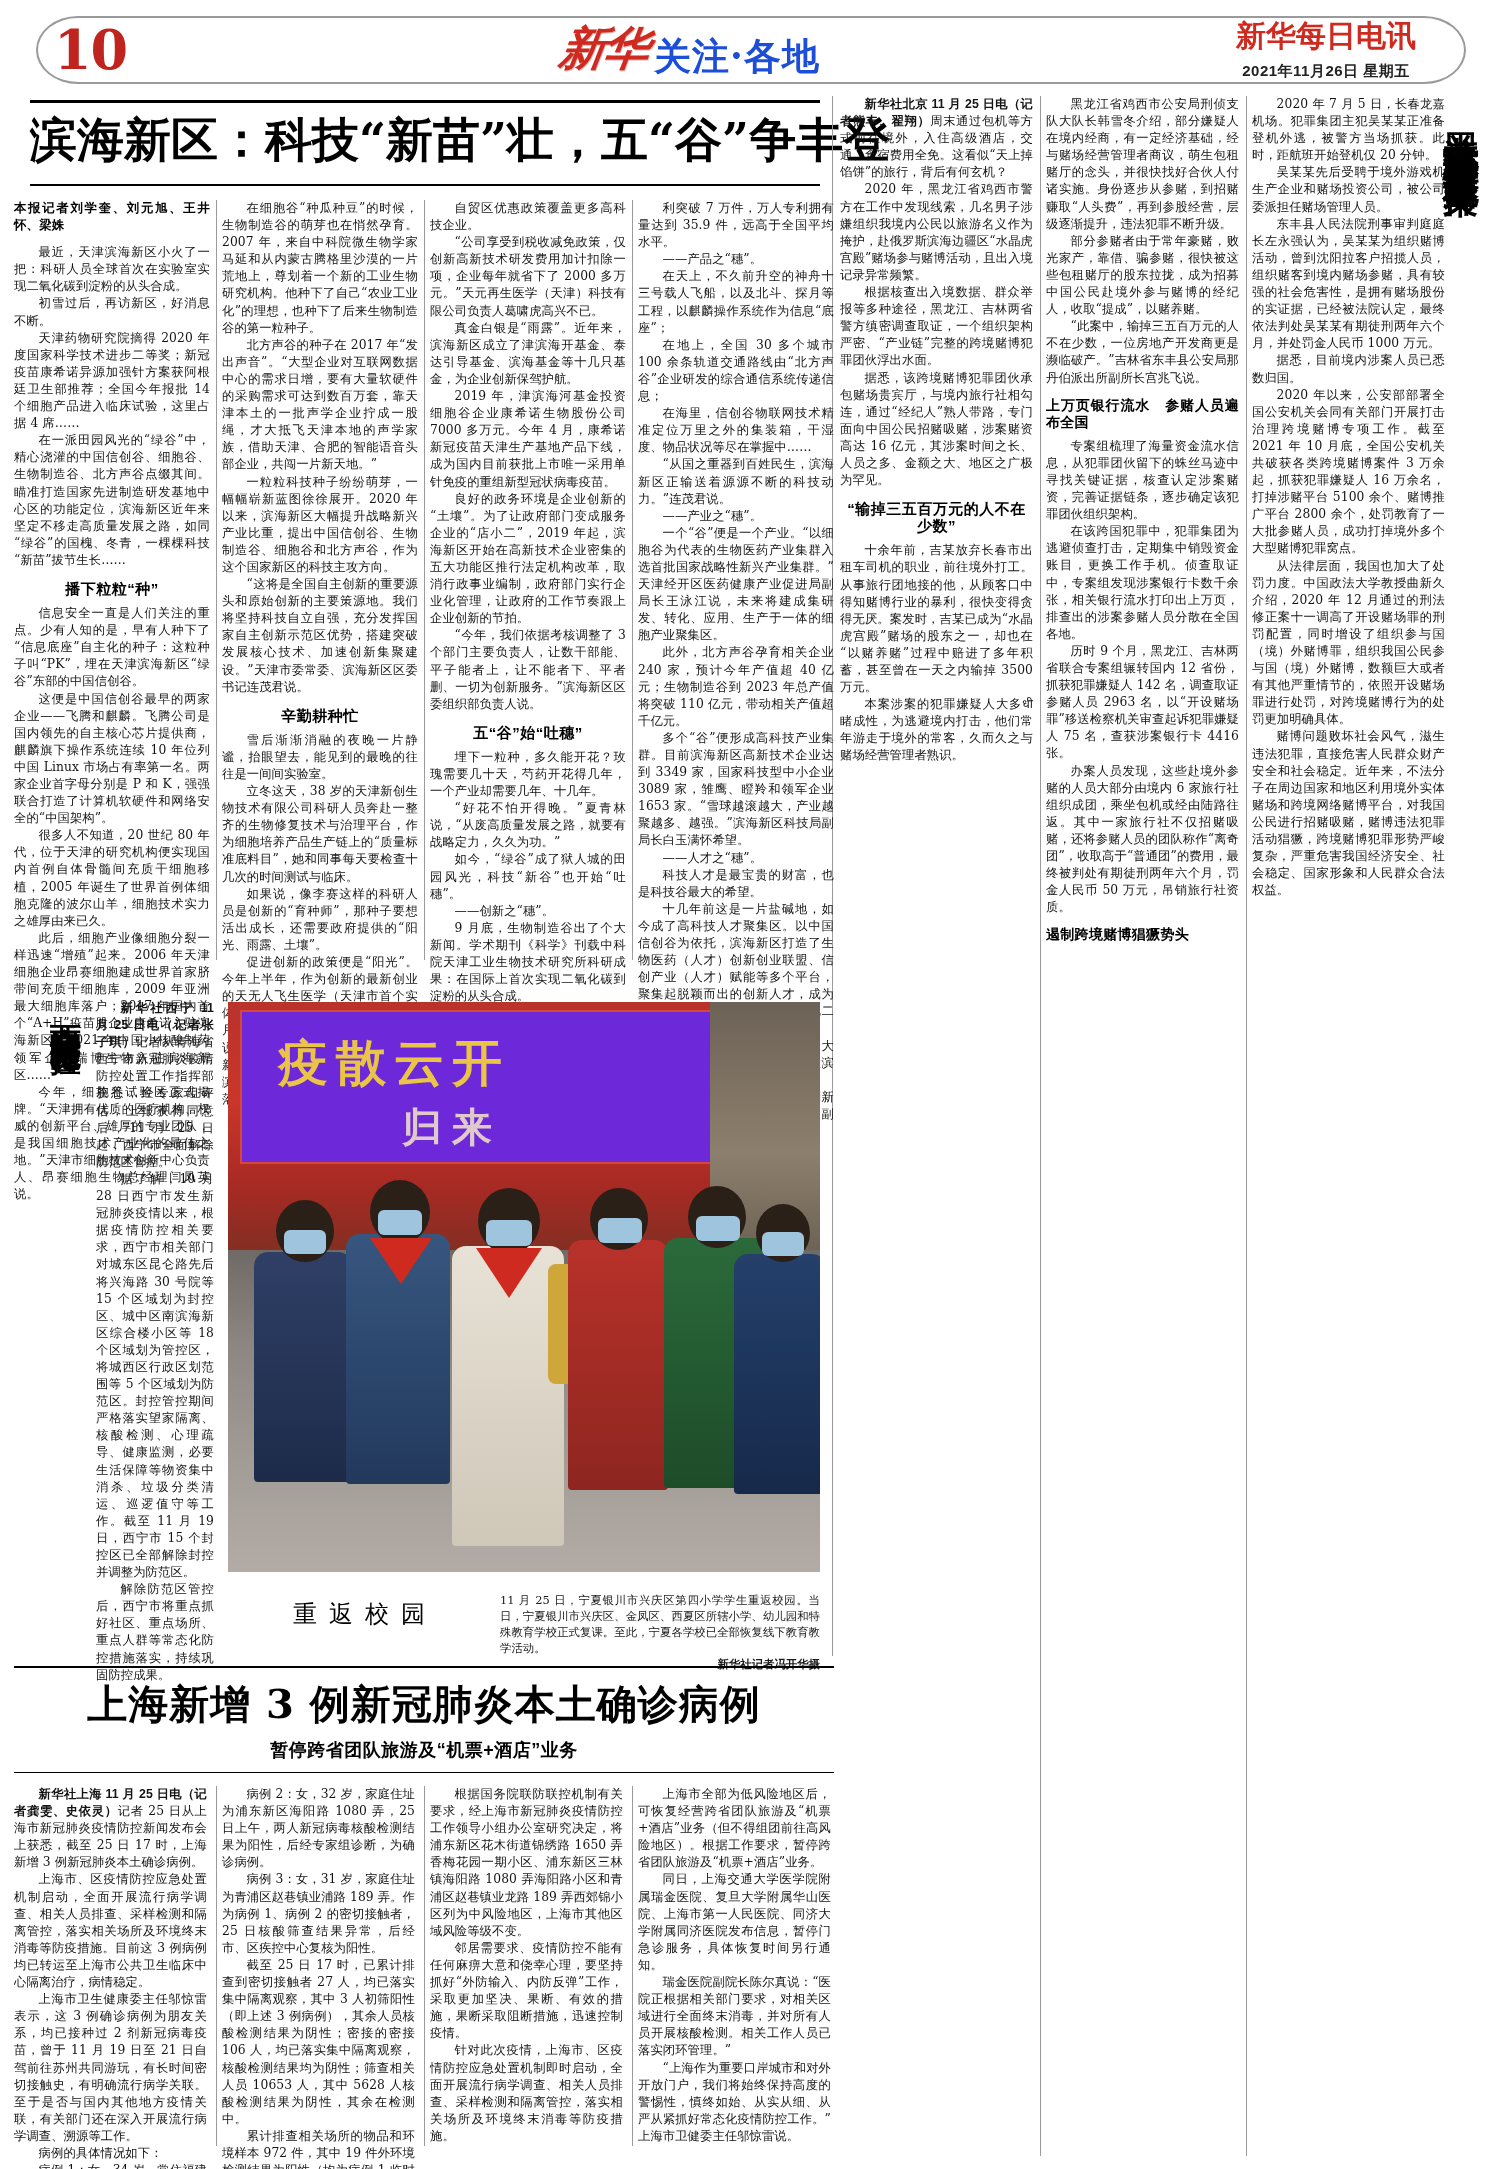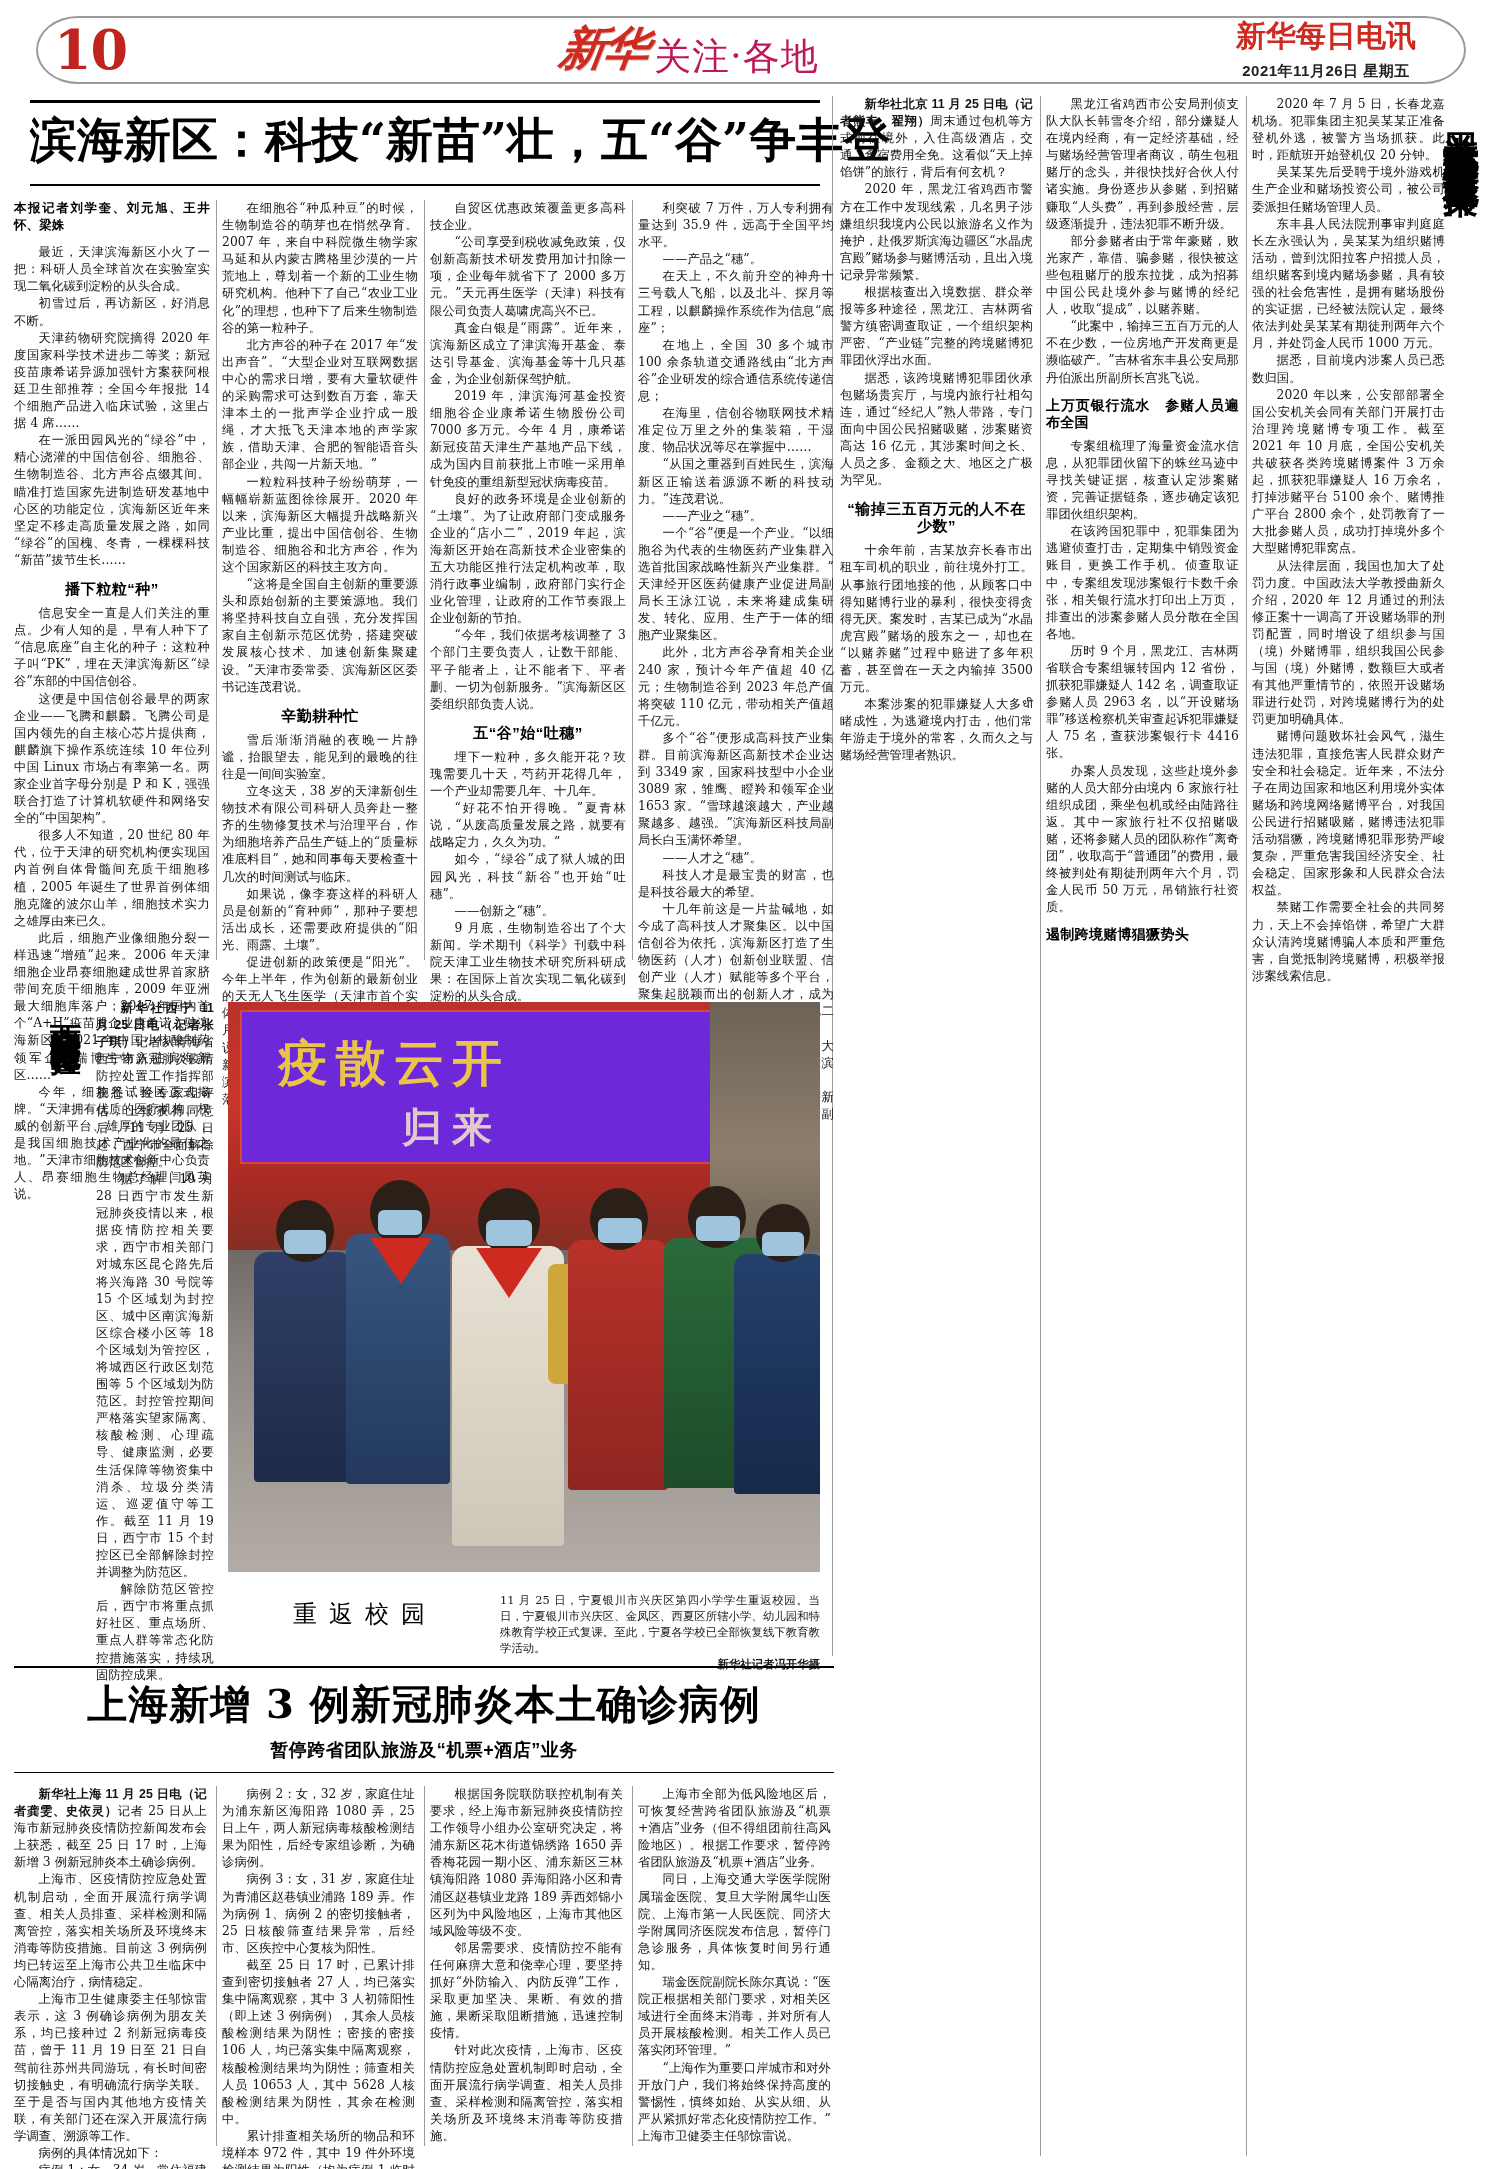--- a/index.html
+++ b/index.html
@@ -29,21 +29,21 @@
     display:flex;align-items:center;gap:8px;
   }
   .mast-xinhua{
     font-family:"DejaVu Serif","Liberation Serif",serif;
     font-size:46px;font-weight:700;color:#cf2a1f;
     font-style:italic;letter-spacing:-3px;
     transform:skewX(-8deg);
     text-shadow:1px 1px 0 rgba(160,20,10,.35);
   }
   .mast-sub{
-    font-size:37px;font-weight:400;color:#be185d;letter-spacing:1px;margin-top:16px;
+    font-size:37px;font-weight:700;color:#1d4ed8;letter-spacing:1px;margin-top:16px;
   }
   .mast-right{
     position:absolute;right:54px;top:16px;width:240px;text-align:center;
   }
   .mast-right .logo{
     font-size:30px;font-weight:700;color:#cf2a1f;letter-spacing:0px;
     font-family:"DejaVu Serif","Liberation Serif",serif;
   }
   .mast-right .date{
     margin-top:5px;font-size:15px;color:#222;letter-spacing:.5px;
@@ -308,21 +308,20 @@
 
 <div class="s2c c col-text" style="top:96px;width:193px;">
   <div>
       <p>2020 年 7 月 5 日，长春龙嘉机场。犯罪集团主犯吴某某正准备登机外逃，被警方当场抓获。此时，距航班开始登机仅 20 分钟。</p>
       <p>吴某某先后受聘于境外游戏机生产企业和赌场投资公司，被公司委派担任赌场管理人员。</p>
       <p>东丰县人民法院刑事审判庭庭长左永强认为，吴某某为组织赌博活动，曾到沈阳拉客户招揽人员，组织赌客到境内赌场参赌，具有较强的社会危害性，是拥有赌场股份的实证据，已经被法院认定，最终依法判处吴某某有期徒刑两年六个月，并处罚金人民币 1000 万元。</p>
       <p>据悉，目前境内涉案人员已悉数归国。</p>
       <p>2020 年以来，公安部部署全国公安机关会同有关部门开展打击治理跨境赌博专项工作。截至 2021 年 10 月底，全国公安机关共破获各类跨境赌博案件 3 万余起，抓获犯罪嫌疑人 16 万余名，打掉涉赌平台 5100 余个、赌博推广平台 2800 余个，处罚教育了一大批参赌人员，成功打掉境外多个大型赌博犯罪窝点。</p>
       <p>从法律层面，我国也加大了处罚力度。中国政法大学教授曲新久介绍，2020 年 12 月通过的刑法修正案十一调高了开设赌场罪的刑罚配置，同时增设了组织参与国（境）外赌博罪，组织我国公民参与国（境）外赌博，数额巨大或者有其他严重情节的，依照开设赌场罪进行处罚，对跨境赌博行为的处罚更加明确具体。</p>
       <p>赌博问题败坏社会风气，滋生违法犯罪，直接危害人民群众财产安全和社会稳定。近年来，不法分子在周边国家和地区利用境外实体赌场和跨境网络赌博平台，对我国公民进行招赌吸赌，赌博违法犯罪活动猖獗，跨境赌博犯罪形势严峻复杂，严重危害我国经济安全、社会稳定、国家形象和人民群众合法权益。</p>
-      <p>禁赌工作需要全社会的共同努力，天上不会掉馅饼，希望广大群众认清跨境赌博骗人本质和严重危害，自觉抵制跨境赌博，积极举报涉案线索信息。</p>
     </div>
 </div>
 
 <div class="xn-vert">西宁全面解除防范区管控</div>
 <div class="xn-col col-text">
   <p class="noind" style="text-indent:2em;">
     <span class="lead-b">新华社西宁 11 月 25 日电</span><span class="lead-b">（记者张子琪）</span><span>记者从青海省西宁市新冠肺炎疫情防控处置工作指挥部获悉，经专家组评估，上报获得同意后，11 月 25 日起，西宁市全面解除防范区管控。</span>
   </p>
   <div>
       <p>据了解，10 月 28 日西宁市发生新冠肺炎疫情以来，根据疫情防控相关要求，西宁市相关部门对城东区昆仑路先后将兴海路 30 号院等 15 个区域划为封控区、城中区南滨海新区综合楼小区等 18 个区域划为管控区，将城西区行政区划范围等 5 个区域划为防范区。封控管控期间严格落实望家隔离、核酸检测、心理疏导、健康监测，必要生活保障等物资集中消杀、垃圾分类清运、巡逻值守等工作。截至 11 月 19 日，西宁市 15 个封控区已全部解除封控并调整为防范区。</p>

